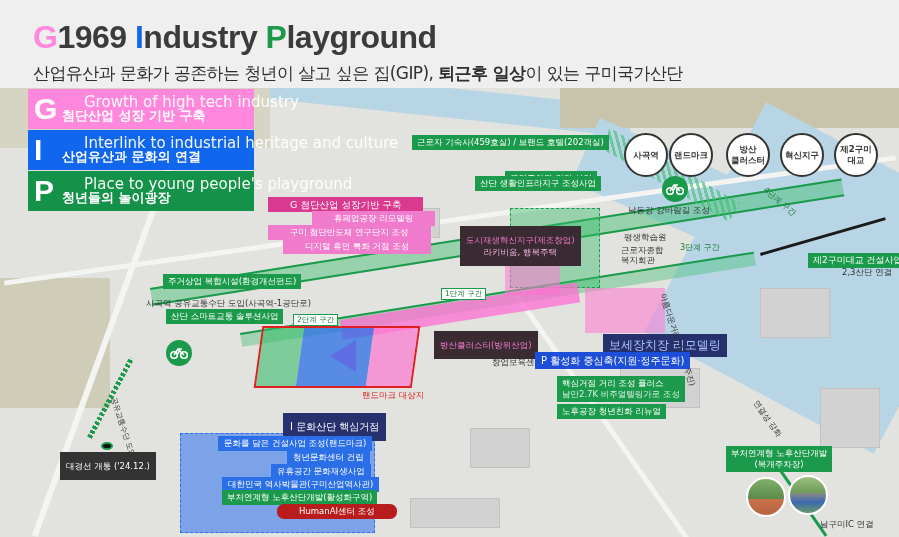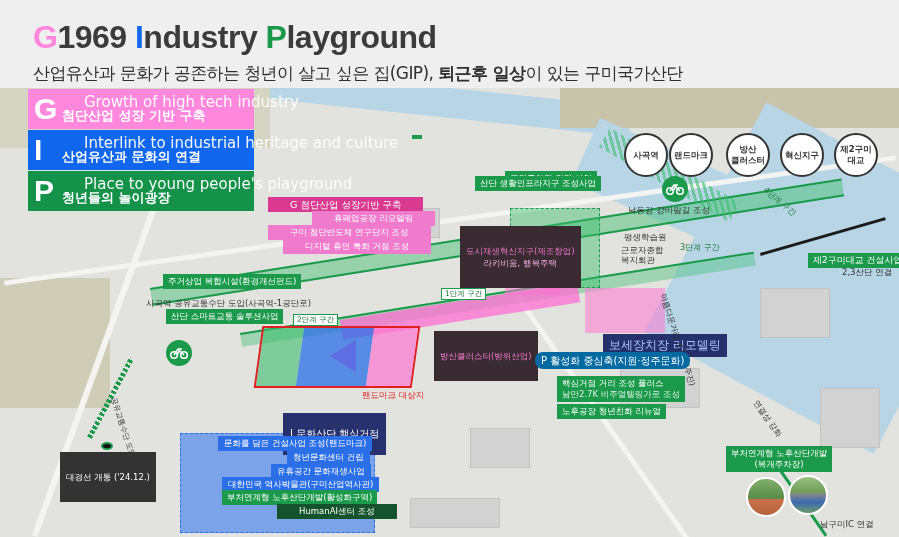--- a/index.html
+++ b/index.html
@@ -17,26 +17,26 @@
   .land-khaki { position: absolute; background: #c8c4ac; }
   .block { position: absolute; background: #d2d2d2; border: 1px solid #c2c2c2; }
   .road { position: absolute; background: #f4f4f2; }
 
   .legend { position: absolute; left: 28px; width: 226px; height: 40px; color: #fff; }
   .legend .big { position: absolute; left: 6px; top: 0px; font-family: "Liberation Sans", sans-serif; font-weight: bold; font-size: 30px; line-height: 40px; }
   .legend .en { position: absolute; left: 34px; top: 4px; font-size: 15px; font-weight: normal; white-space: nowrap; opacity: .95; margin-left: 22px; }
   .legend .ko { position: absolute; left: 34px; top: 18px; font-size: 13px; font-weight: bold; white-space: nowrap; }
 
   .glabel { position: absolute; background: #1a9a4a; color: #fff; font-size: 8.5px; padding: 2px 5px; white-space: nowrap; line-height: 11px; text-align: right; }
-  .glabel.dark { background: #0369a1; border-radius: 8px; }
+  .glabel.dark { background: #1d4ed8; }
   .plabel { position: absolute; background: #f07acb; color: #fff; font-size: 8.5px; padding: 2px 22px; white-space: nowrap; line-height: 11px; text-align: right; }
   .plabel.head { background: #d9398f; font-size: 9.5px; }
   .blabel { position: absolute; background: #2a6ee8; color: #fff; font-size: 8.5px; padding: 2px 6px; white-space: nowrap; line-height: 11px; }
-  .darklabel { position: absolute; background: #3a2a32; color: #f07acb; font-size: 8.5px; padding: 19px 6px; white-space: nowrap; line-height: 12px; text-align: center; }
-  .navylabel { position: absolute; background: #26316e; color: #fff; font-size: 10px; padding: 14px 7px; white-space: nowrap; }
+  .darklabel { position: absolute; background: #3a2a32; color: #f07acb; font-size: 8.5px; padding: 8px 6px; white-space: nowrap; line-height: 12px; text-align: center; }
+  .navylabel { position: absolute; background: #26316e; color: #fff; font-size: 10px; padding: 7px 7px; white-space: nowrap; }
   .navyblue { position: absolute; background: #2a3a8a; color: #fff; font-size: 12px; padding: 3px 6px; white-space: nowrap; }
   .txt { position: absolute; font-size: 8.5px; color: #333; white-space: nowrap; }
   .circle { position: absolute; width: 44px; height: 44px; border-radius: 50%; background: #fff; border: 2px solid #333; display: flex; align-items: center; justify-content: center; text-align: center; font-size: 8.5px; font-weight: bold; color: #333; line-height: 11px; }
   .bike { position: absolute; width: 26px; height: 26px; border-radius: 50%; background: #1a9a4a; display: flex; align-items: center; justify-content: center; }
   .stage { position: absolute; background: #fff; border: 1px solid #1a9a4a; color: #1a7a3a; font-size: 7.5px; padding: 0 3px; white-space: nowrap; }
   .stage-txt { position: absolute; color: #1a7a3a; font-size: 8px; white-space: nowrap; }
   .photo { position: absolute; width: 40px; height: 40px; border-radius: 50%; border: 2px solid #fff; overflow: hidden; }
 </style>
 </head>
 <body>
@@ -105,20 +105,21 @@
   <div class="en">Interlink to industrial heritage and culture</div>
   <div class="ko">산업유산과 문화의 연결</div>
 </div>
 <div class="legend" style="top:171px;background:#15924a;">
   <div class="big">P</div>
   <div class="en">Place to young people's playground</div>
   <div class="ko">청년들의 놀이광장</div>
 </div>
 
 <div class="glabel" style="left:412px;top:135px;">
+  <div>근로자 기숙사(459호실) / 브랜드 호텔(202객실)</div>
 </div>
 <div class="glabel" style="left:505px;top:171px;text-align:right;">공영주차장 건립 사업</div>
 <div class="glabel" style="left:475px;top:176px;">산단 생활인프라지구 조성사업</div>
 
 <div class="circle" style="left:624px;top:133px;">
     <span>사곡역</span>
   </div>
 <div class="circle" style="left:669px;top:133px;">
     <span>랜드마크</span>
   </div>
@@ -186,21 +187,21 @@
   <div style="opacity:.85;">남만2.7K 비주얼텔링가로 조성</div>
 </div>
 <div class="glabel" style="left:557px;top:404px;">노후공장 청년친화 리뉴얼</div>
 
 <div class="navylabel" style="left:283px;top:413px;">I 문화산단 핵심거점</div>
 <div class="blabel" style="left:218px;top:436px;">문화를 담은 건설사업 조성(랜드마크)</div>
 <div class="blabel" style="left:287px;top:450px;">청년문화센터 건립</div>
 <div class="blabel" style="left:271px;top:464px;">유휴공간 문화재생사업</div>
 <div class="blabel" style="left:222px;top:477px;">대한민국 역사박물관(구미산업역사관)</div>
 <div class="glabel" style="left:222px;top:490px;text-align:left;">부처연계형 노후산단개발(활성화구역)</div>
-<div class="plabel" style="left:277px;top:504px;background:#14532d;">HumanAI센터 조성</div>
+<div class="plabel" style="left:277px;top:504px;background:#b91c1c;border-radius:7px;">HumanAI센터 조성</div>
 
 <div class="glabel" style="left:726px;top:446px;text-align:center;">
   <div>부처연계형 노후산단개발</div>
   <div>(복개주차장)</div>
 </div>
 <div class="photo" style="left:746px;top:477px;background:linear-gradient(180deg,#7fb06a 0%,#5b8a4a 55%,#c8714a 56%,#b86240 100%);"></div>
 <div class="photo" style="left:788px;top:475px;background:linear-gradient(180deg,#9cc07f 0%,#6d9a58 45%,#8a8a8a 46%,#3a6ab0 70%,#6a9a6a 100%);"></div>
 <div class="txt" style="left:820px;top:519px;">남구미IC 연결</div>
 
 </body></html>

